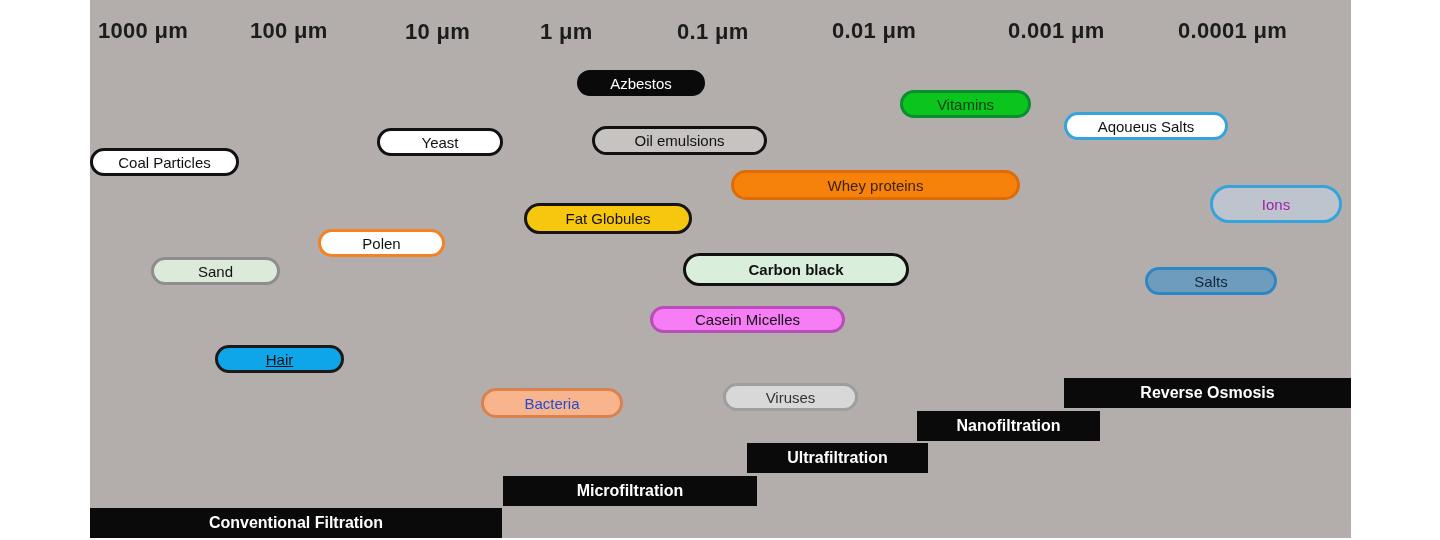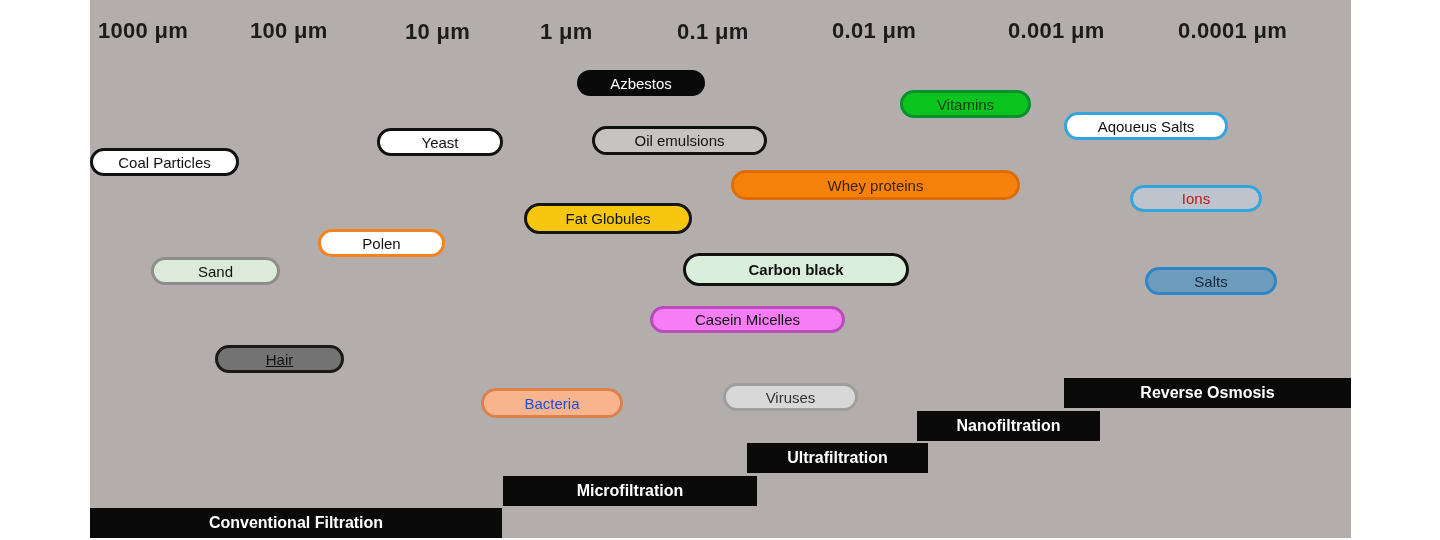--- a/index.html
+++ b/index.html
@@ -66,28 +66,28 @@
     <div class="tick" style="left: 832px; top: 18px;">0.01 μm</div>
     <div class="tick" style="left: 1008px; top: 18px;">0.001 μm</div>
     <div class="tick" style="left: 1178px; top: 18px;">0.0001 μm</div>
     <div class="pill" style="left: 577px; top: 70px; width: 128px; height: 26px; background: rgb(10, 10, 10); border-color: rgb(10, 10, 10); color: rgb(255, 255, 255);">Azbestos</div>
     <div class="pill" style="left: 900px; top: 90px; width: 131px; height: 28px; background: rgb(12, 196, 30); border-color: rgb(10, 143, 46); color: rgb(11, 61, 16);">Vitamins</div>
     <div class="pill" style="left: 1064px; top: 112px; width: 164px; height: 28px; background: rgb(255, 255, 255); border-color: rgb(53, 163, 220); color: rgb(17, 17, 17);">Aqoueus Salts</div>
     <div class="pill" style="left: 592px; top: 126px; width: 175px; height: 29px; background: rgb(199, 195, 193); border-color: rgb(17, 17, 17); color: rgb(17, 17, 17);">Oil emulsions</div>
     <div class="pill" style="left: 377px; top: 128px; width: 126px; height: 28px; background: rgb(255, 255, 255); border-color: rgb(17, 17, 17); color: rgb(17, 17, 17);">Yeast</div>
     <div class="pill" style="left: 90px; top: 148px; width: 149px; height: 28px; background: rgb(255, 255, 255); border-color: rgb(17, 17, 17); color: rgb(17, 17, 17);">Coal Particles</div>
     <div class="pill" style="left: 731px; top: 170px; width: 289px; height: 30px; background: rgb(246, 130, 12); border-color: rgb(221, 108, 6); color: rgb(60, 35, 0);">Whey proteins</div>
-    <div class="pill" style="left: 1130px; top: 185px; width: 132px; height: 27px; background: rgb(189, 196, 205); border-color: rgb(53, 163, 220); color: #b91c1c;">Ions</div>
+    <div class="pill" style="left: 1210px; top: 185px; width: 132px; height: 38px; background: rgb(189, 196, 205); border-color: rgb(53, 163, 220); color: #a21caf;">Ions</div>
     <div class="pill" style="left: 524px; top: 203px; width: 168px; height: 31px; background: rgb(247, 198, 14); border-color: rgb(21, 21, 21); color: rgb(17, 17, 17);">Fat Globules</div>
     <div class="pill" style="left: 318px; top: 229px; width: 127px; height: 28px; background: rgb(255, 255, 255); border-color: rgb(245, 130, 32); color: rgb(17, 17, 17);">Polen</div>
     <div class="pill bold" style="left: 683px; top: 253px; width: 226px; height: 33px; background: rgb(217, 238, 219); border-color: rgb(17, 17, 17); color: rgb(17, 17, 17);">Carbon black</div>
     <div class="pill" style="left: 151px; top: 257px; width: 129px; height: 28px; background: rgb(220, 234, 217); border-color: rgb(141, 141, 141); color: rgb(17, 17, 17);">Sand</div>
     <div class="pill" style="left: 1145px; top: 267px; width: 132px; height: 28px; background: rgb(110, 156, 189); border-color: rgb(47, 134, 196); color: rgb(17, 38, 58);">Salts</div>
     <div class="pill" style="left: 650px; top: 306px; width: 195px; height: 27px; background: rgb(246, 125, 245); border-color: rgb(185, 77, 184); color: rgb(17, 17, 17);">Casein Micelles</div>
-    <div class="pill" style="left: 215px; top: 345px; width: 129px; height: 28px; background: #737373; border-color: rgb(26, 26, 26); color: rgb(17, 17, 17); text-decoration: underline;">Hair</div>
+    <div class="pill" style="left: 215px; top: 345px; width: 129px; height: 28px; background: #0ea5e9; border-color: rgb(26, 26, 26); color: rgb(17, 17, 17); text-decoration: underline;">Hair</div>
     <div class="pill" style="left: 481px; top: 357px; width: 142px; height: 30px; background: rgb(248, 181, 141); border-color: rgb(217, 130, 78); color: #1d4ed8; margin-top: 31px;">Bacteria</div>
     <div class="pill" style="left: 723px; top: 383px; width: 135px; height: 28px; background: rgb(216, 216, 216); border-color: rgb(158, 158, 158); color: rgb(51, 51, 51);">Viruses</div>
     <div class="filter-bar" style="left: 1064px; top: 378px; width: 287px; height: 30px; background: rgb(10, 10, 10); color: rgb(255, 255, 255);">Reverse Osmosis</div>
     <div class="filter-bar" style="left: 917px; top: 411px; width: 183px; height: 30px; background: rgb(10, 10, 10); color: rgb(255, 255, 255);">Nanofiltration</div>
     <div class="filter-bar" style="left: 747px; top: 443px; width: 181px; height: 30px; background: rgb(10, 10, 10); color: rgb(255, 255, 255);">Ultrafiltration</div>
     <div class="filter-bar" style="left: 503px; top: 476px; width: 254px; height: 30px; background: rgb(10, 10, 10); color: rgb(255, 255, 255);">Microfiltration</div>
     <div class="filter-bar" style="left: 90px; top: 508px; width: 412px; height: 30px; background: rgb(10, 10, 10); color: rgb(255, 255, 255);">Conventional Filtration</div>
   </div>
 
 </body></html>

